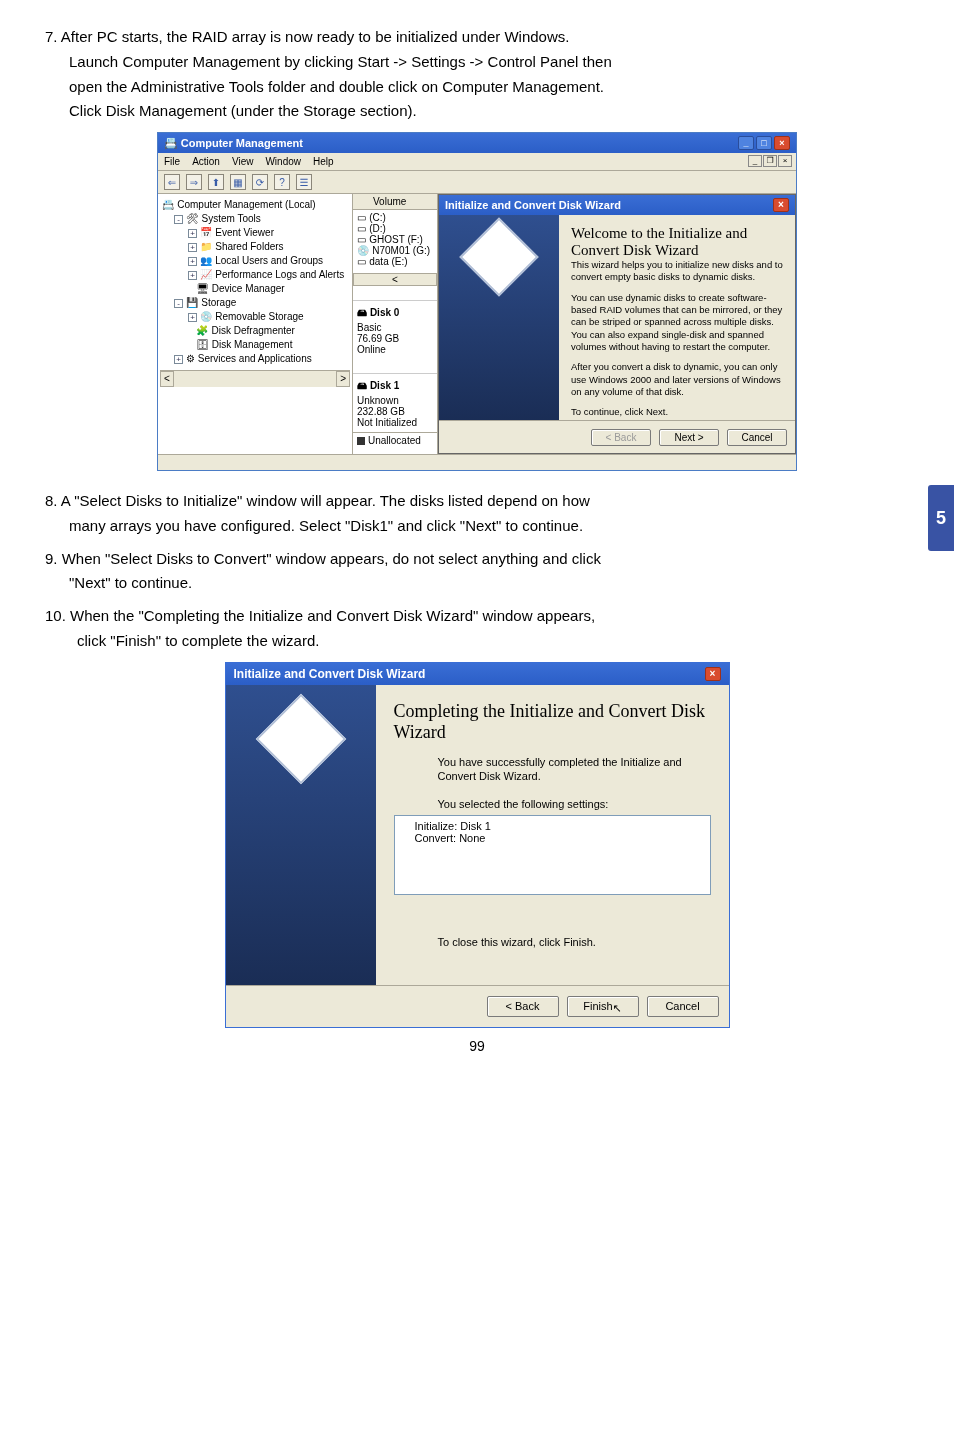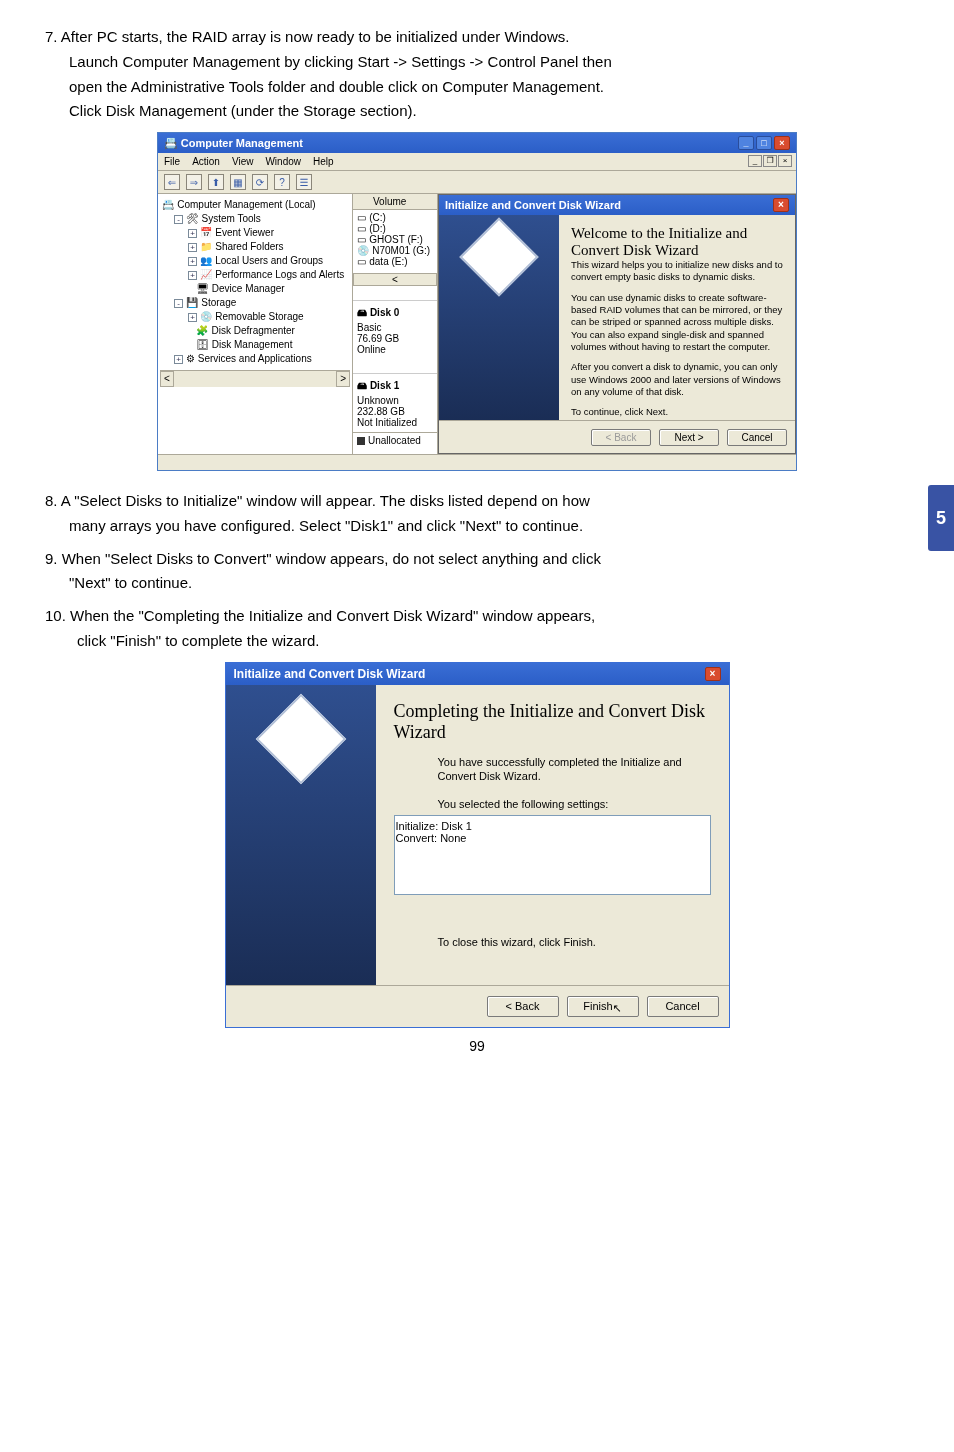--- a/index.html
+++ b/index.html
@@ -89,21 +89,21 @@
     font-size:11px;
     background:#ece9d8;
   }
   .wiz2 .wiz-title { font-size:12px; padding:4px 8px;}
   .wiz2 .wiz-body { height:300px;}
   .wiz2 .wiz-left { width:150px; padding-top:22px;}
   .wiz2 .wiz-left .wiz-icon-lg{ width:64px; height:64px;}
   .wiz2 .wiz-right { padding:16px 18px;}
   .wiz2 .wiz-right h3 { font-size:18px; margin-bottom:12px;}
   .wiz2 .wiz-right p { font-size:11px; margin-bottom:14px;margin-left:44px;}
-  .wiz2 .settings-box { border:1px solid #7f9db9; background:#fff; padding:4px 1px; font-size:11px; height:80px;}
+  .wiz2 .settings-box { border:1px solid #7f9db9; background:#fff; padding:4px 20px; font-size:11px; height:80px;}
   .wiz2 .wiz-buttons { padding:10px;}
   .wiz2 .wiz-btn { min-width:72px; padding:3px 12px; font-size:11px;}
 
   
   .side-tab {
     position:absolute;
     right:0;
     top:485px;
     width:26px;
     height:66px;

